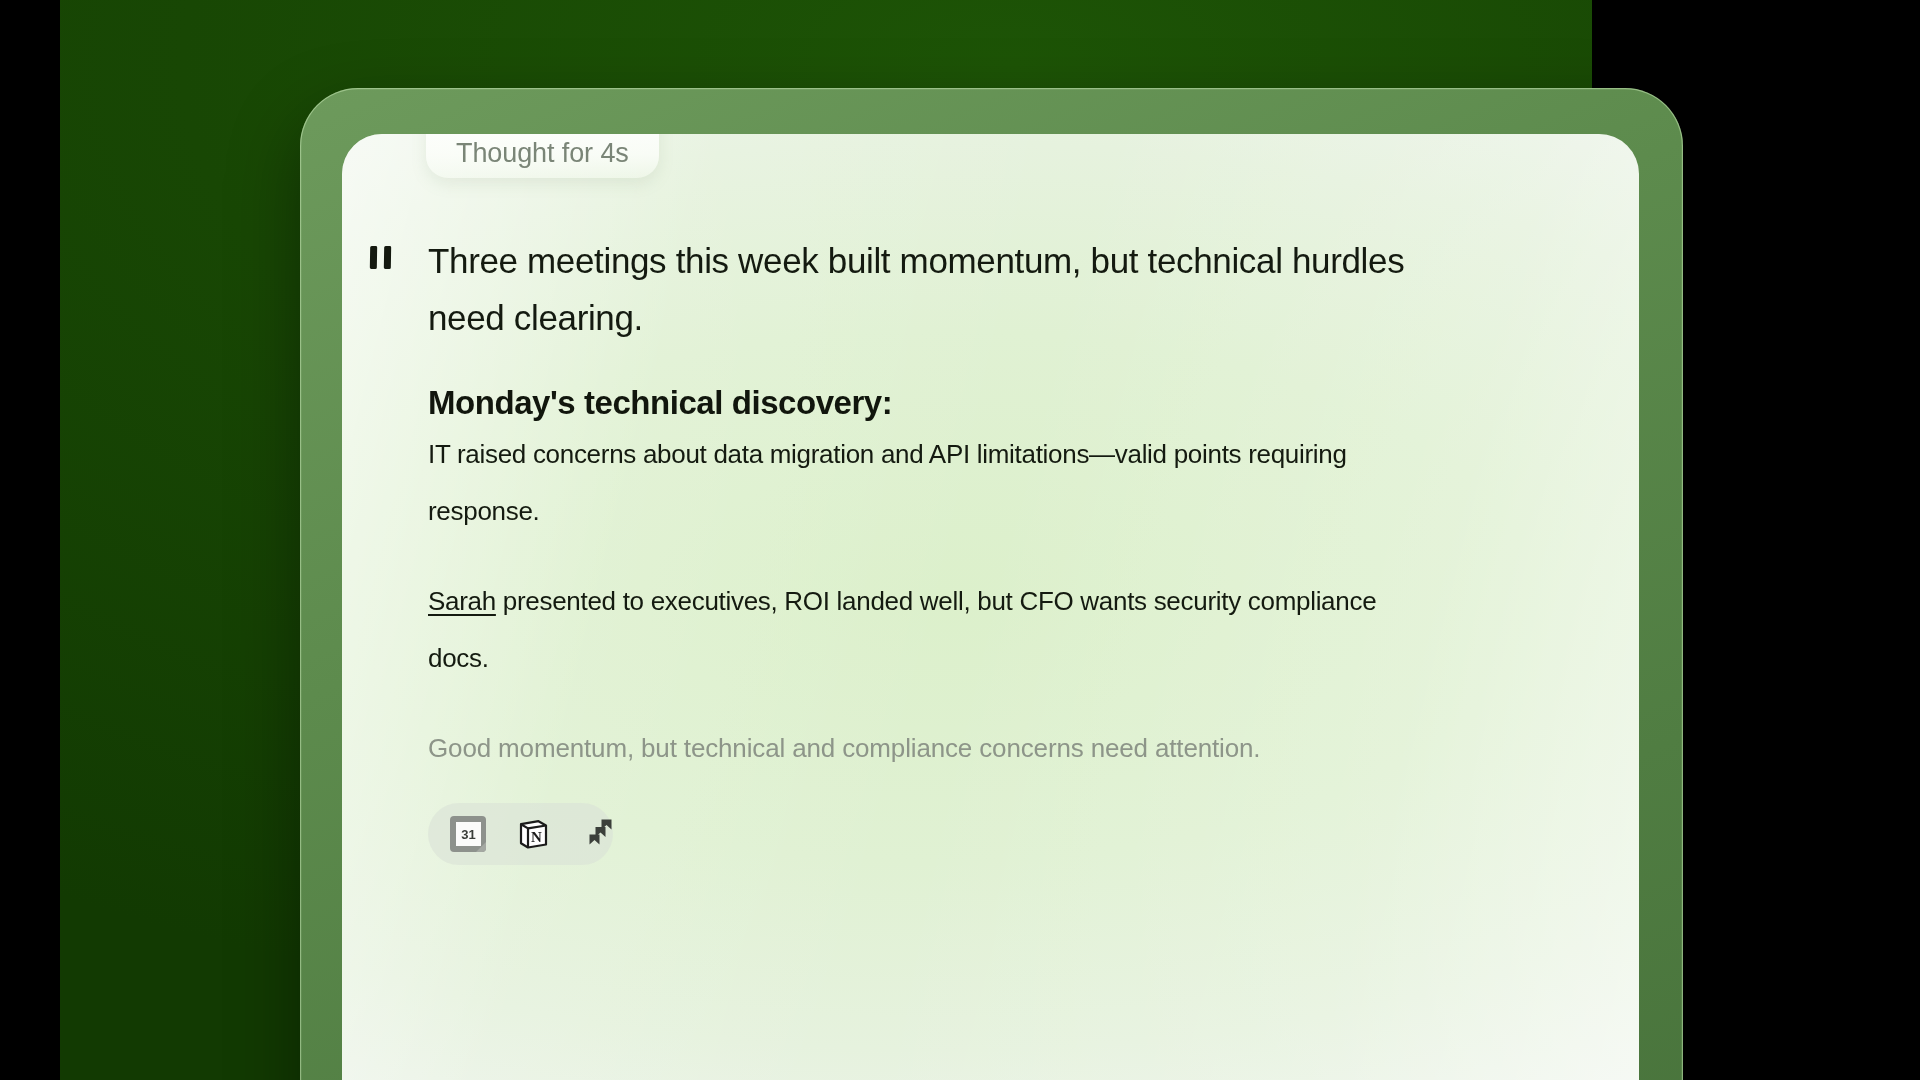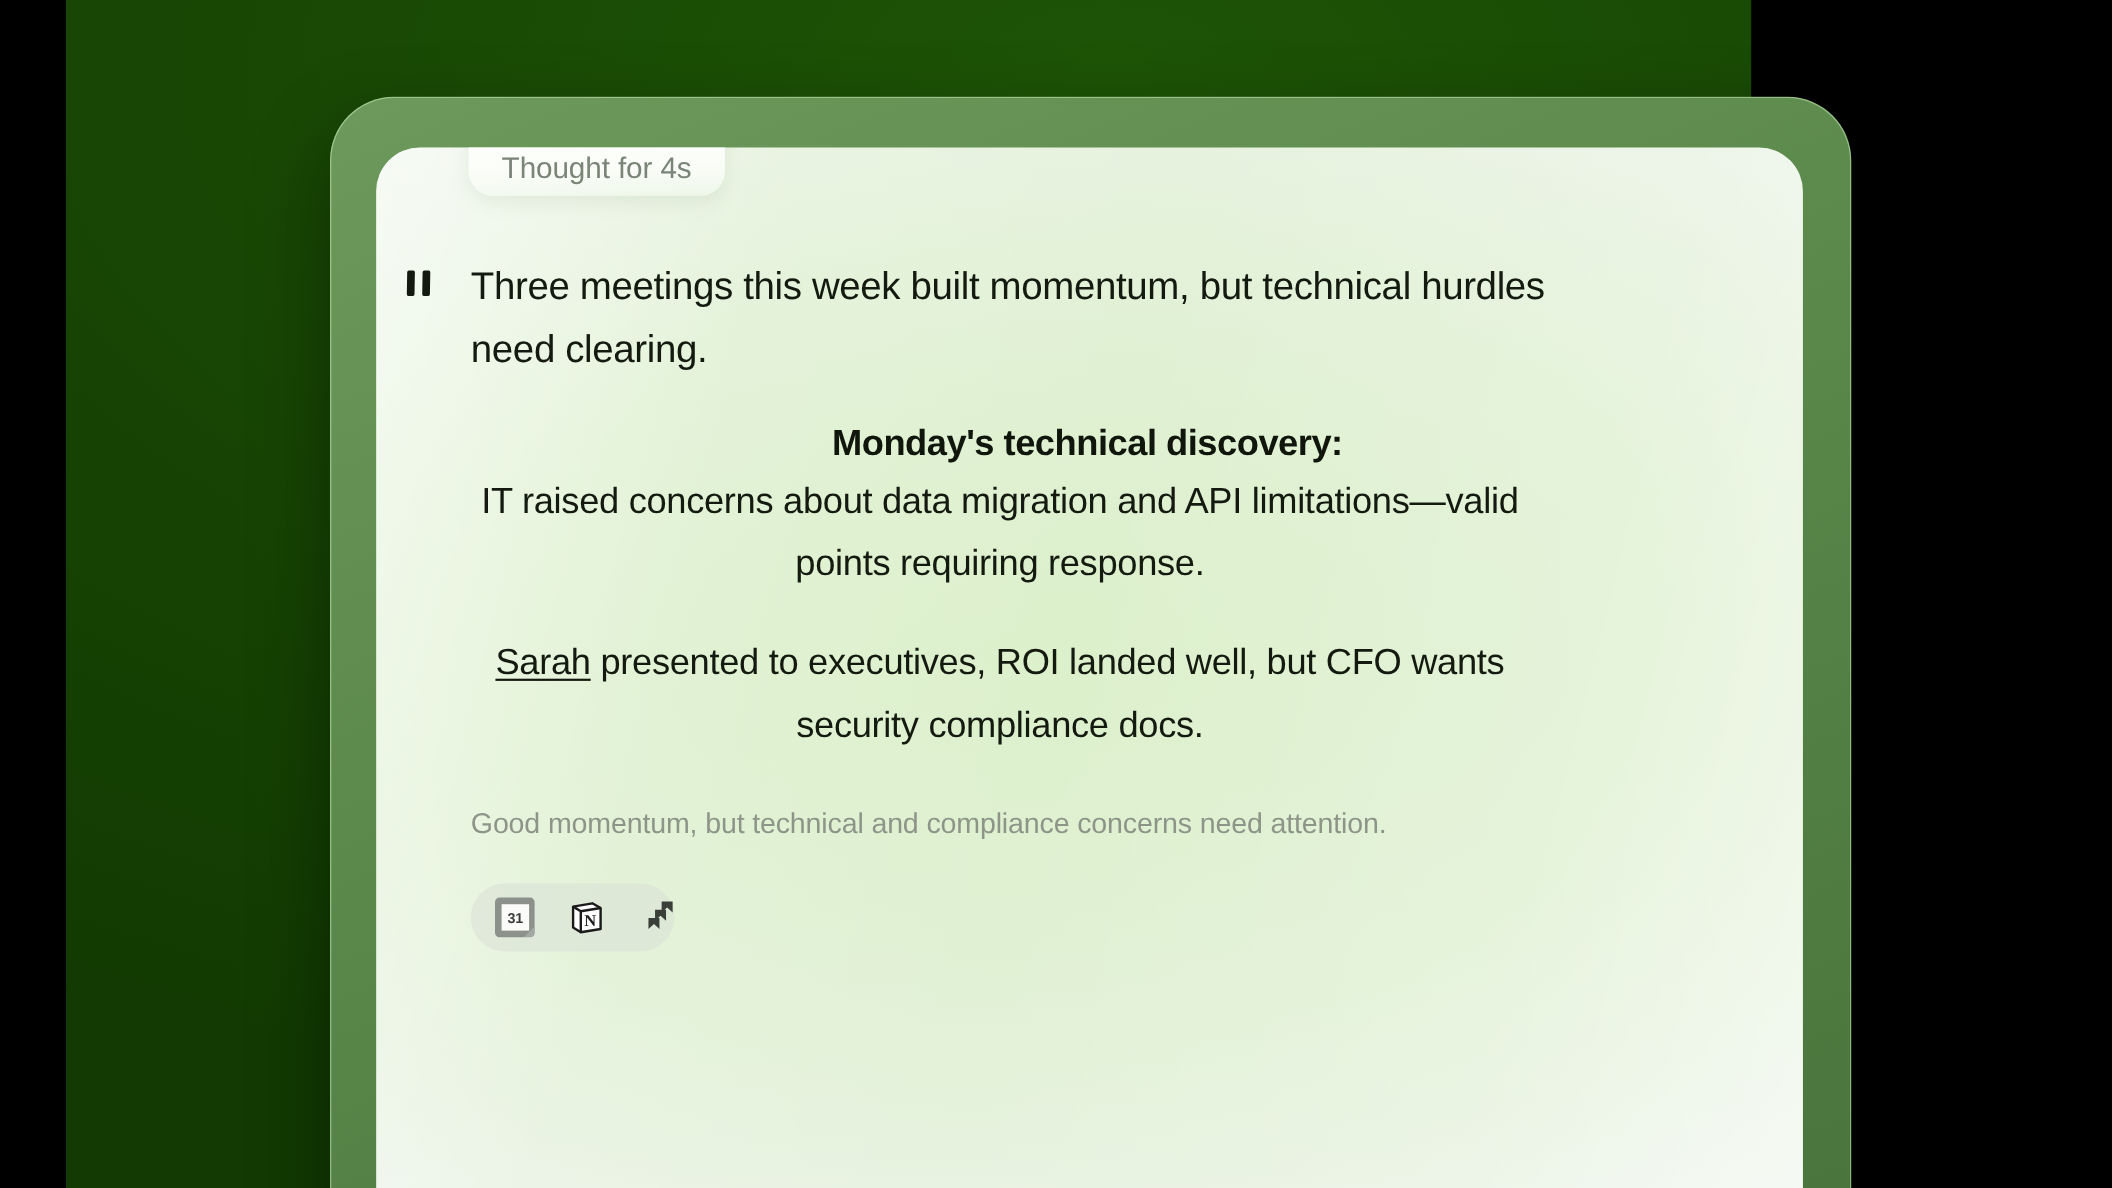--- a/index.html
+++ b/index.html
@@ -104,32 +104,32 @@
   }
 
   .lead {
     font-size:35px;
     line-height:57px;
     color:#141a10;
     letter-spacing:-.35px;
     max-width:1000px;
   }
 
-  .block { margin-top:33px;text-align:center; }
+  .block { margin-top:33px; }
 
   .block-title {
     font-size:33px;
     line-height:47px;
     font-weight:700;
     color:#11160d;
     letter-spacing:-.45px;
     padding-left:58px;
   }
   .block-text {
-    font-size:33px;
+    font-size:26px;
     line-height:57px;
     color:#141a10;
     letter-spacing:-.3px;
     padding-left:58px;
     max-width:1020px;
   }
   .block-text .mention {
     text-decoration:underline;
     text-decoration-thickness:2px;
     text-underline-offset:4px;

